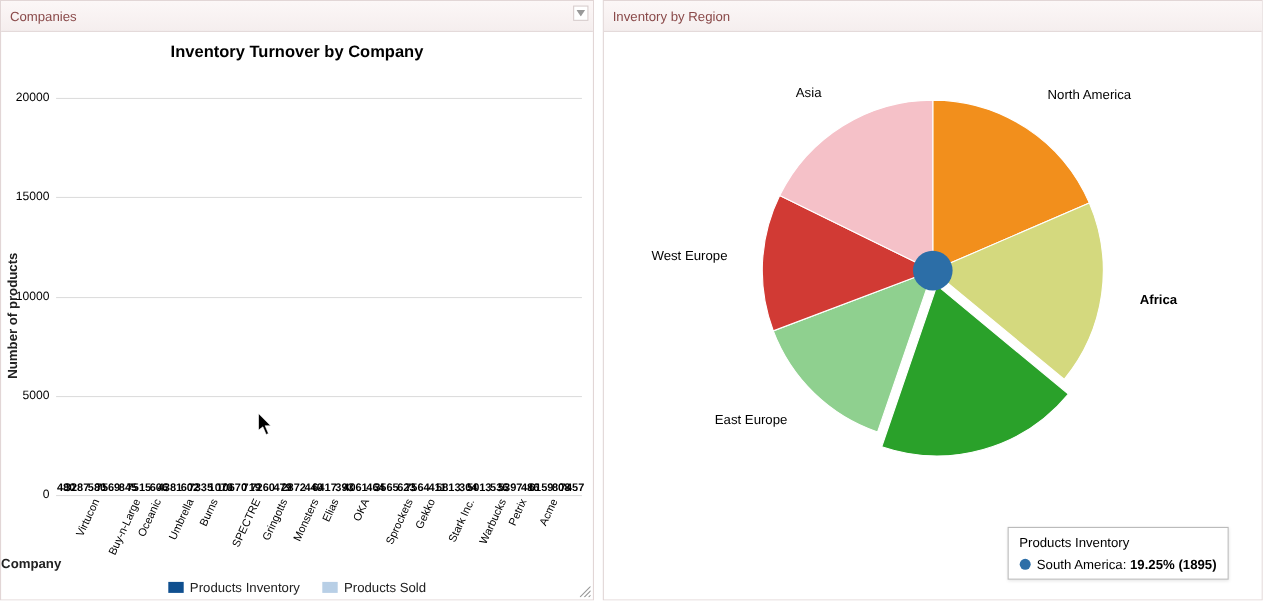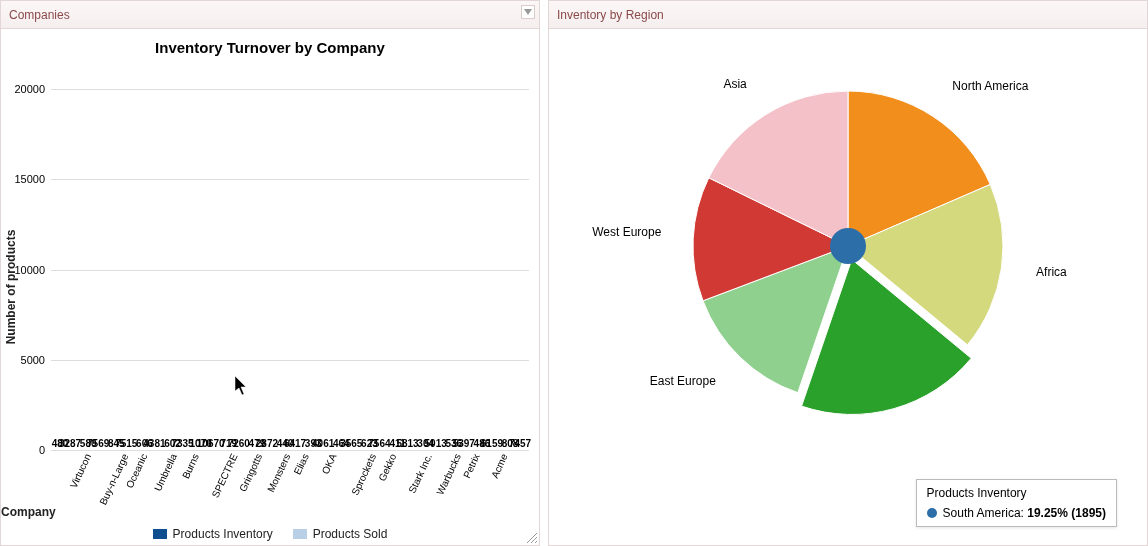--- a/index.html
+++ b/index.html
@@ -299,21 +299,21 @@
           <path d="M 0 0 L 9.491012693391987e-15 -155 A 155 155 0 0 1 142.25196698101706 -61.557923048391004 Z" fill="#f28f1c" stroke="#fff" stroke-width="1"></path>
           <path d="M 0 0 L 142.25196698101706 -61.557923048391004 A 155 155 0 0 1 119.42955263024736 98.80071841104687 Z" fill="#d4d97e" stroke="#fff" stroke-width="1"></path>
           <path d="M 3.8001662981110433 13.47437331035106 L 123.2297189283584 112.27509172139793 A 155 155 0 0 1 -46.40703352260206 160.1176039286206 Z" fill="#2aa12a" stroke="#fff" stroke-width="1"></path>
           <path d="M 0 0 L -50.20719982071311 146.64323061826954 A 155 155 0 0 1 -144.99382477862943 54.7886007857849 Z" fill="#8fd08f" stroke="#fff" stroke-width="1"></path>
           <path d="M 0 0 L -144.99382477862943 54.7886007857849 A 155 155 0 0 1 -139.19427424289546 -68.19057132766677 Z" fill="#d13a34" stroke="#fff" stroke-width="1"></path>
           <path d="M 0 0 L -139.19427424289546 -68.19057132766677 A 155 155 0 0 1 -2.847303808017596e-14 -155 Z" fill="#f5c1c8" stroke="#fff" stroke-width="1"></path>
           <circle cx="0" cy="0" r="18" fill="#2c6ea7"></circle>
         </svg>
       <div id="pie-labels">
           <div class="pie-label" style="left: 403.314px; top: 77.9966px;">North America</div>
-          <div class="pie-label" style="left: 487.104px; top: 263.571px;">Africa</div>
+          <div class="pie-label" style="left: 487.104px; top: 263.571px; font-weight: bold;">Africa</div>
           <div class="pie-label" style="left: 100.777px; top: 373.244px;">East Europe</div>
           <div class="pie-label" style="left: 43.2109px; top: 224px;">West Europe</div>
           <div class="pie-label" style="left: 174.456px; top: 75.5831px;">Asia</div>
         </div>
 
       <div class="tooltip">
         <div class="tooltip-title">Products Inventory</div>
         <div class="tooltip-row">
           <div class="tooltip-dot"></div>
           <span>

